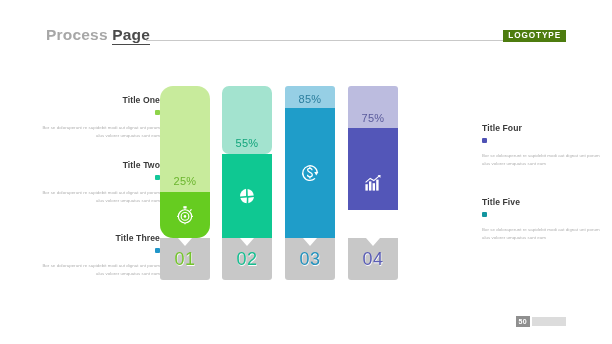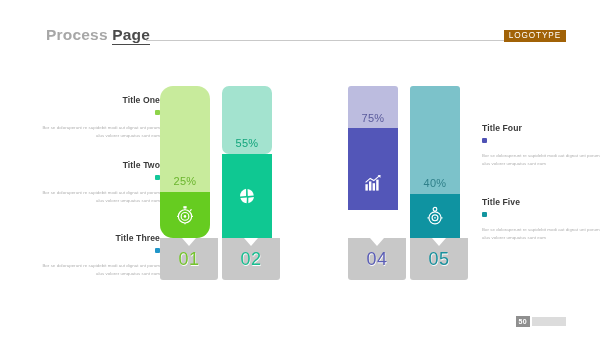--- a/index.html
+++ b/index.html
@@ -54,24 +54,24 @@
     left: 146px;
     top: 14px;
     width: 368px;
     height: 1px;
     background: #c9c9c9;
   }
   #logotype {
     position: absolute;
     right: 46px;
     top: 4px;
-    background: #a16207;
+    background: #4d7c0f;
     color: #ffffff;
     font-size: 8.2px;
-    font-weight: normal;
+    font-weight: bold;
     letter-spacing: 0.9px;
     padding: 2px 5px 2px 5px;
     line-height: 1;
   }
 
   
   .side-block {
     position: absolute;
     width: 122px;
   }
@@ -148,21 +148,21 @@
     display: flex;
     align-items: center;
     justify-content: center;
   }
   .icon-holder svg { display: block; }
 
   .base {
     position: absolute;
     left: 0;
     bottom: 0;
-    width: 58px;
+    width: 50px;
     height: 42px;
     background: #c8c8c8;
     border-radius: 0 0 3px 3px;
   }
   .notch {
     position: absolute;
     left: 50%;
     top: 0;
     margin-left: -7px;
     width: 0; height: 0;
@@ -303,20 +303,42 @@
             </svg>
           </div>
         </div>
       </div>
       <div class="base">
         <div class="notch"></div>
         <div class="base-num" style="color:#19bd90;">02</div>
       </div>
     </div>
 
+    <div class="column" style="left:125px;">
+      <div class="bar" style="top:0px; height:152px;">
+        <div class="bar-top" style="height:22px; background:#96cfe5;">
+          <div class="pct" style="color:#2b7e9e; bottom:3px;">85%</div>
+        </div>
+        <div class="bar-accent" style="height:130px; background:#1f9dc9;">
+          <div class="icon-holder">
+            <svg width="24" height="24" viewBox="0 0 24 24" fill="none" stroke="#ffffff" stroke-width="1.3">
+              <path d="M19.3 12 A7.3 7.3 0 1 0 17 17.4"></path>
+              <polygon points="16.2,10.9 20.4,10.9 18.3,14.4" fill="#ffffff" stroke="none"></polygon>
+              <path d="M14 9.2 C14 7.9 12.9 7.3 11.8 7.3 C10.6 7.3 9.6 8 9.6 9.1 C9.6 11.9 14.3 10.7 14.3 13.7 C14.3 15 13.2 15.8 11.9 15.8 C10.6 15.8 9.5 15.1 9.5 13.8" stroke-width="1.25"></path>
+              <line x1="11.9" y1="5.7" x2="11.9" y2="7.3"></line>
+              <line x1="11.9" y1="15.8" x2="11.9" y2="17.4"></line>
+            </svg>
+          </div>
+        </div>
+      </div>
+      <div class="base">
+        <div class="notch"></div>
+        <div class="base-num" style="color:#2492bd;">03</div>
+      </div>
+    </div>
 
     <div class="column" style="left:188px;">
       <div class="bar" style="top:0px; height:124px;">
         <div class="bar-top" style="height:42px; background:#bcbcdf;">
           <div class="pct" style="color:#5a5b9c; bottom:4px;">75%</div>
         </div>
         <div class="bar-accent" style="height:110px; background:#5356b8;">
           <div class="icon-holder">
             <svg width="24" height="24" viewBox="0 0 24 24" fill="#ffffff">
               <rect x="4.4" y="13.2" width="2.4" height="6.4"></rect>
@@ -328,44 +350,20 @@
             </svg>
           </div>
         </div>
       </div>
       <div class="base">
         <div class="notch"></div>
         <div class="base-num" style="color:#5b5eb5;">04</div>
       </div>
     </div>
 
-    <div class="column" style="left:250px;">
-      <div class="bar" style="top:0px; height:152px;">
-        <div class="bar-top" style="height:108px; background:#7cc2ca;">
-          <div class="pct" style="color:#30808a;">40%</div>
-        </div>
-        <div class="bar-accent" style="height:44px; background:#0f93a1;">
-          <div class="icon-holder">
-            <svg width="22" height="22" viewBox="0 0 24 24" fill="none" stroke="#ffffff" stroke-width="1.3">
-              <circle cx="12" cy="14" r="6.6"></circle>
-              <circle cx="12" cy="14" r="3.2"></circle>
-              <circle cx="12" cy="14" r="0.9" fill="#ffffff" stroke="none"></circle>
-              <circle cx="12" cy="4.6" r="2.0"></circle>
-              <line x1="12" y1="6.6" x2="12" y2="7.4"></line>
-              <line x1="18.7" y1="14" x2="20.2" y2="14"></line>
-              <line x1="3.8" y1="14" x2="5.3" y2="14"></line>
-            </svg>
-          </div>
-        </div>
-      </div>
-      <div class="base">
-        <div class="notch"></div>
-        <div class="base-num" style="color:#19909c;">05</div>
-      </div>
-    </div>
 
   </div>
 
   <div id="footer-badge">
     <div id="page-num">50</div>
     <div id="footer-bar"></div>
   </div>
 
 </div>
 

